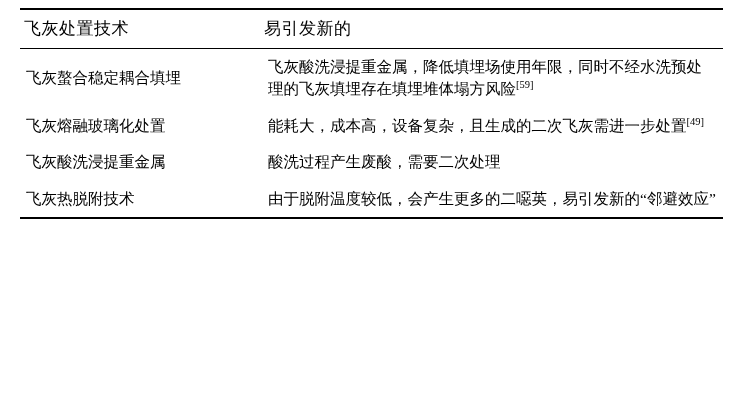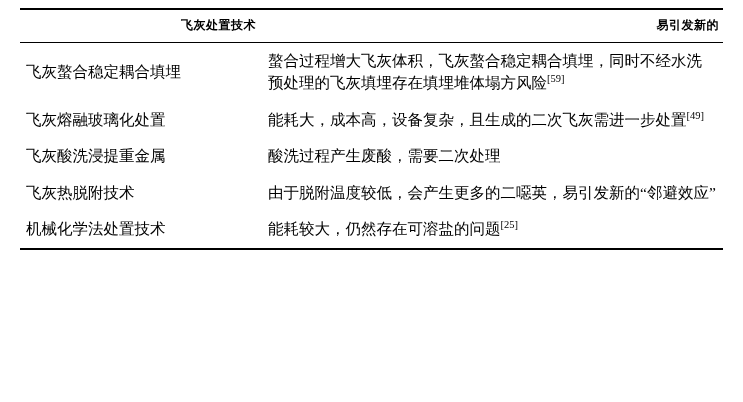--- a/index.html
+++ b/index.html
@@ -24,24 +24,24 @@
     width: 100%;
     border-collapse: collapse;
     table-layout: fixed;
   }
   table.paper-table col.col-tech { width: 240px; }
   table.paper-table col.col-issue { width: 463px; }
 
   thead tr.head-row th {
     border-top: 2px solid #000000;
     border-bottom: 1px solid #000000;
-    font-weight: bold;
-    font-size: 12px;
+    font-weight: normal;
+    font-size: 17px;
     padding: 7px 4px 8px 4px;
-    text-align: right;
+    text-align: left;
     vertical-align: middle;
     letter-spacing: 0.5px;
   }
   tbody tr td {
     font-size: 15.5px;
     line-height: 1.45;
     padding: 7px 6px 7px 6px;
     vertical-align: middle;
   }
   tbody tr:last-child td {
@@ -71,33 +71,29 @@
     </colgroup>
     <thead>
       <tr class="head-row">
         <th>飞灰处置技术</th>
         <th>易引发新的</th>
       </tr>
     </thead>
     <tbody>
       <tr>
         <td class="cell-tech">飞灰螯合稳定耦合填埋</td>
-        <td class="cell-issue"><span>螯合过程增大飞灰体积，飞灰螯合稳定耦合填埋，同时不经水洗预处理的飞灰填埋存在填埋堆体塌方风险</span><span class="sup">[59]</span></td>
+        <td class="cell-issue"><span>飞灰酸洗浸提重金属，降低填埋场使用年限，同时不经水洗预处理的飞灰填埋存在填埋堆体塌方风险</span><span class="sup">[59]</span></td>
       </tr>
       <tr>
         <td class="cell-tech">飞灰熔融玻璃化处置</td>
         <td class="cell-issue"><span>能耗大，成本高，设备复杂，且生成的二次飞灰需进一步处置</span><span class="sup">[49]</span></td>
       </tr>
       <tr>
         <td class="cell-tech">飞灰酸洗浸提重金属</td>
         <td class="cell-issue"><span>酸洗过程产生废酸，需要二次处理</span><span class="sup"></span></td>
       </tr>
       <tr>
         <td class="cell-tech">飞灰热脱附技术</td>
         <td class="cell-issue"><span>由于脱附温度较低，会产生更多的二噁英，易引发新的“邻避效应”</span><span class="sup"></span></td>
       </tr>
-      <tr>
-        <td class="cell-tech">机械化学法处置技术</td>
-        <td class="cell-issue"><span>能耗较大，仍然存在可溶盐的问题</span><span class="sup">[25]</span></td>
-      </tr>
     </tbody>
   </table>
 </div>
 
 </body></html>

